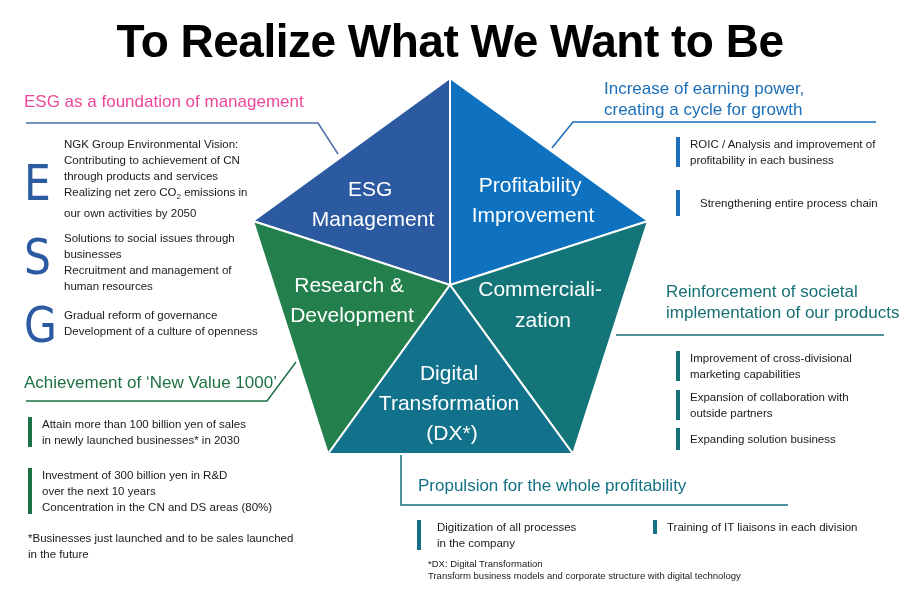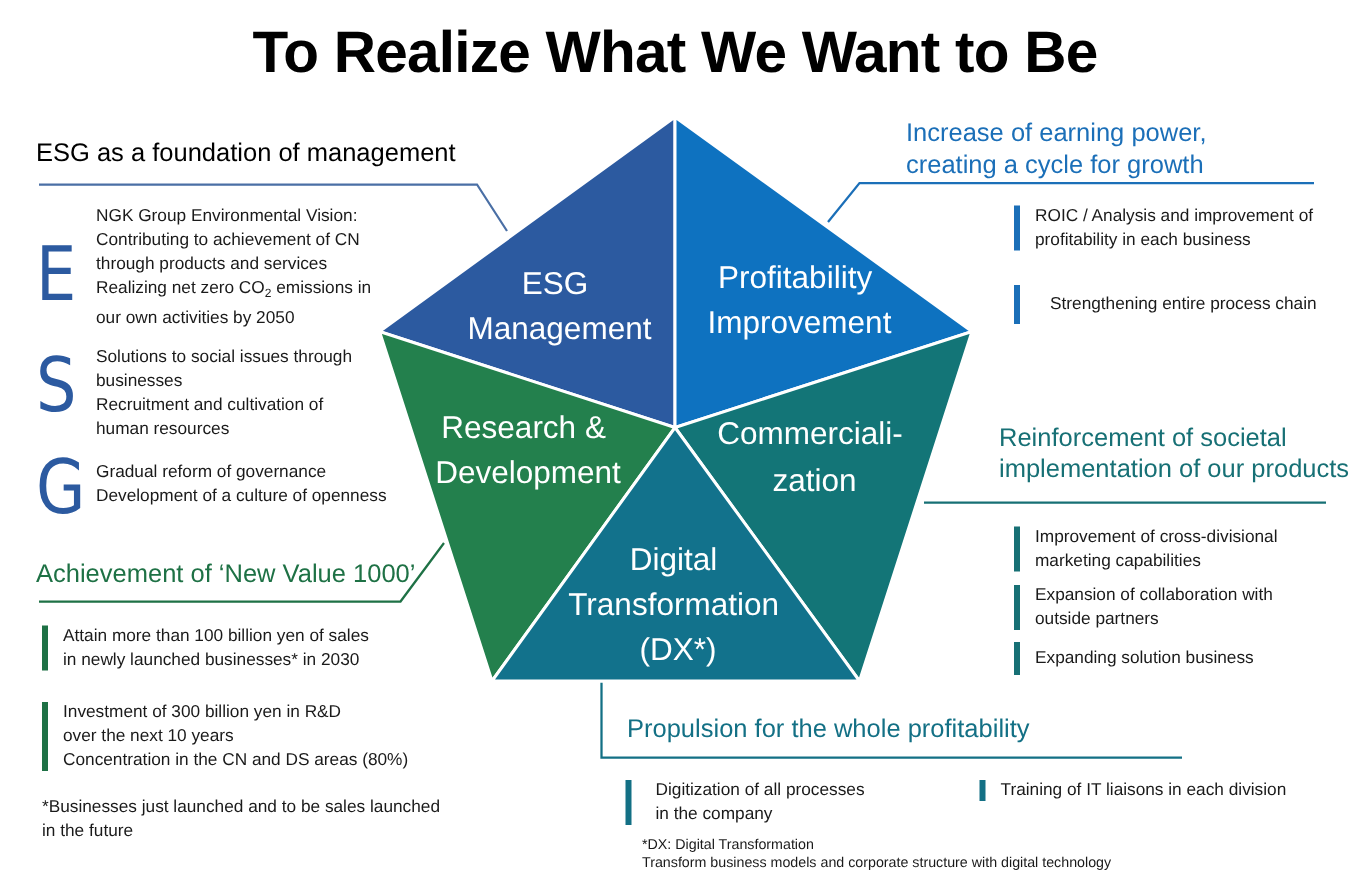--- a/index.html
+++ b/index.html
@@ -1,22 +1,22 @@
 <!DOCTYPE html>
 <html><head>
   <meta charset="utf-8">
   <style>
     html, body { margin: 0; padding: 0; background: #ffffff; }
     body { width: 900px; height: 590px; position: relative; overflow: hidden;
            font-family: "Liberation Sans", "DejaVu Sans", sans-serif; color: #1a1a1a; }
     .abs { position: absolute; }
-    #title { left: 0; top: 14px; width: 900px; text-align: center; font-size: 39px; font-weight: bold;
+    #title { left: 0; top: 14px; width: 900px; text-align: center; font-size: 46px; font-weight: bold;
              letter-spacing: -0.5px; color: #000; }
     .heading { font-size: 17px; line-height: 21px; white-space: nowrap; }
-    .h-esg { color: #000000; }
+    .h-esg { color: #ec4899; }
     .h-profit { color: #1b6fb8; }
     .h-commerce { color: #177075; }
     .h-rd { color: #1e7145; }
     .h-dx { color: #137085; }
     .body-text { font-size: 11.5px; line-height: 16px; color: #1a1a1a; }
     .bar-item { padding-left: 14px; position: absolute; }
     .bar-item::before { content: ""; position: absolute; left: 0; top: 1px; bottom: 1px; width: 4px; }
     .bar-blue::before { background: #1b6fb8; }
     .bar-teal::before { background: #177075; }
     .bar-green::before { background: #1e7145; }
@@ -76,21 +76,21 @@
   <div>Contributing to achievement of CN</div>
   <div>through products and services</div>
   <div><span>Realizing net zero CO</span><sub style="font-size:8px;">2</sub><span> emissions in</span></div>
   <div>our own activities by 2050</div>
 </div>
 
 <div class="abs big-letter" style="left:24px;top:232px;">S</div>
 <div class="abs body-text" style="left:64px;top:230px;">
   <div>Solutions to social issues through</div>
   <div>businesses</div>
-  <div>Recruitment and cultivation of</div>
+  <div>Recruitment and management of</div>
   <div>human resources</div>
 </div>
 
 <div class="abs big-letter" style="left:24px;top:300px;">G</div>
 <div class="abs body-text" style="left:64px;top:307px;">
   <div>Gradual reform of governance</div>
   <div>Development of a culture of openness</div>
 </div>
 
 <div class="abs heading h-rd" style="left:24px;top:372px;">Achievement of ‘New Value 1000’</div>

